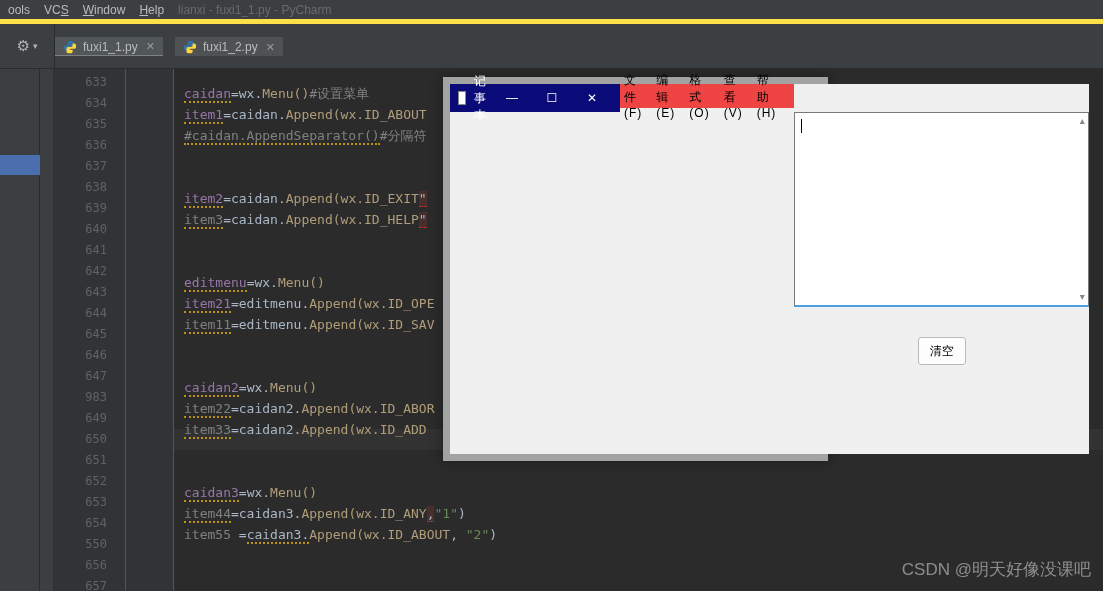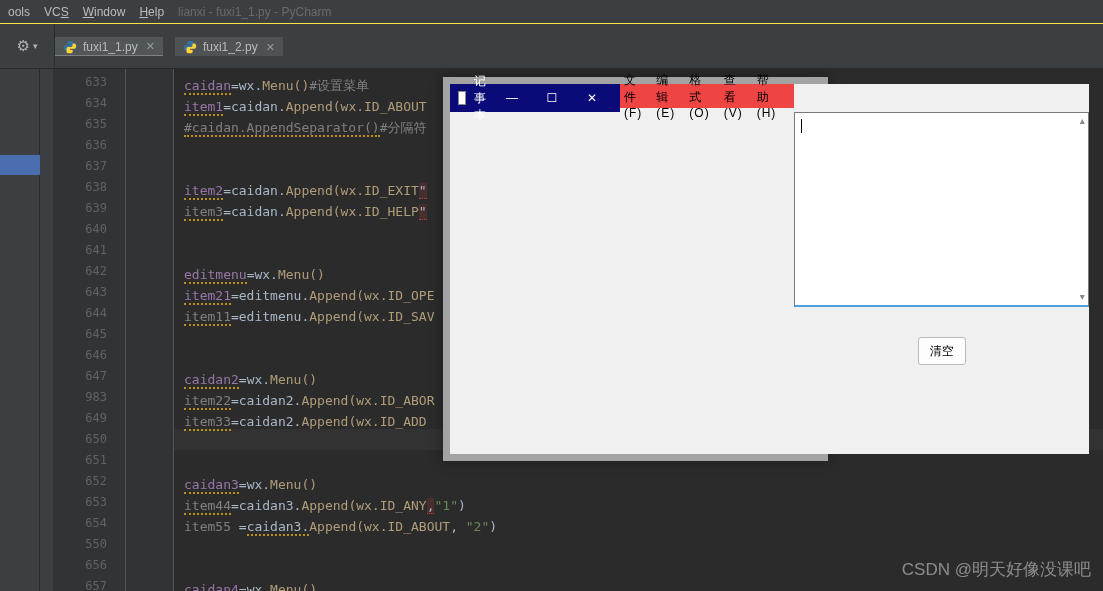--- a/index.html
+++ b/index.html
@@ -12,21 +12,21 @@
       position: relative;
     }
     .menubar {
       height: 24px;
       background: #3c3f41;
       display: flex;
       align-items: center;
       padding: 8px 8px;
       color: #bbbbbb;
       font-size: 12px;
-      border-bottom: 1px solid #fde047;
+      border-bottom: 5px solid #fde047;
     }
     .menubar span { margin-right: 14px; cursor: pointer; }
     .menubar span.disabled-title { color: #6a6a6a; }
     .menubar u { text-decoration: underline; }
     .toolbar-row {
       height: 45px;
       background: #3c3f41;
       display: flex;
       align-items: center;
       border-bottom: 1px solid #2b2b2b;
@@ -113,21 +113,21 @@
       width: 48px;
       background: #313335;
       border-right: 1px solid #555555;
     }
     .code {
       flex: 1;
       background: #2b2b2b;
       color: #a9b7c6;
       font-family: Consolas, monospace;
       font-size: 13px;
-      padding-top: 6px;
+      padding-top: 14px;
       padding-left: 10px;
       position: relative;
     }
     .code .line {
       height: 21px;
       line-height: 21px;
       white-space: pre;
     }
     .purple { color: #9876aa; }
     .callable { color: #b09d79; }

